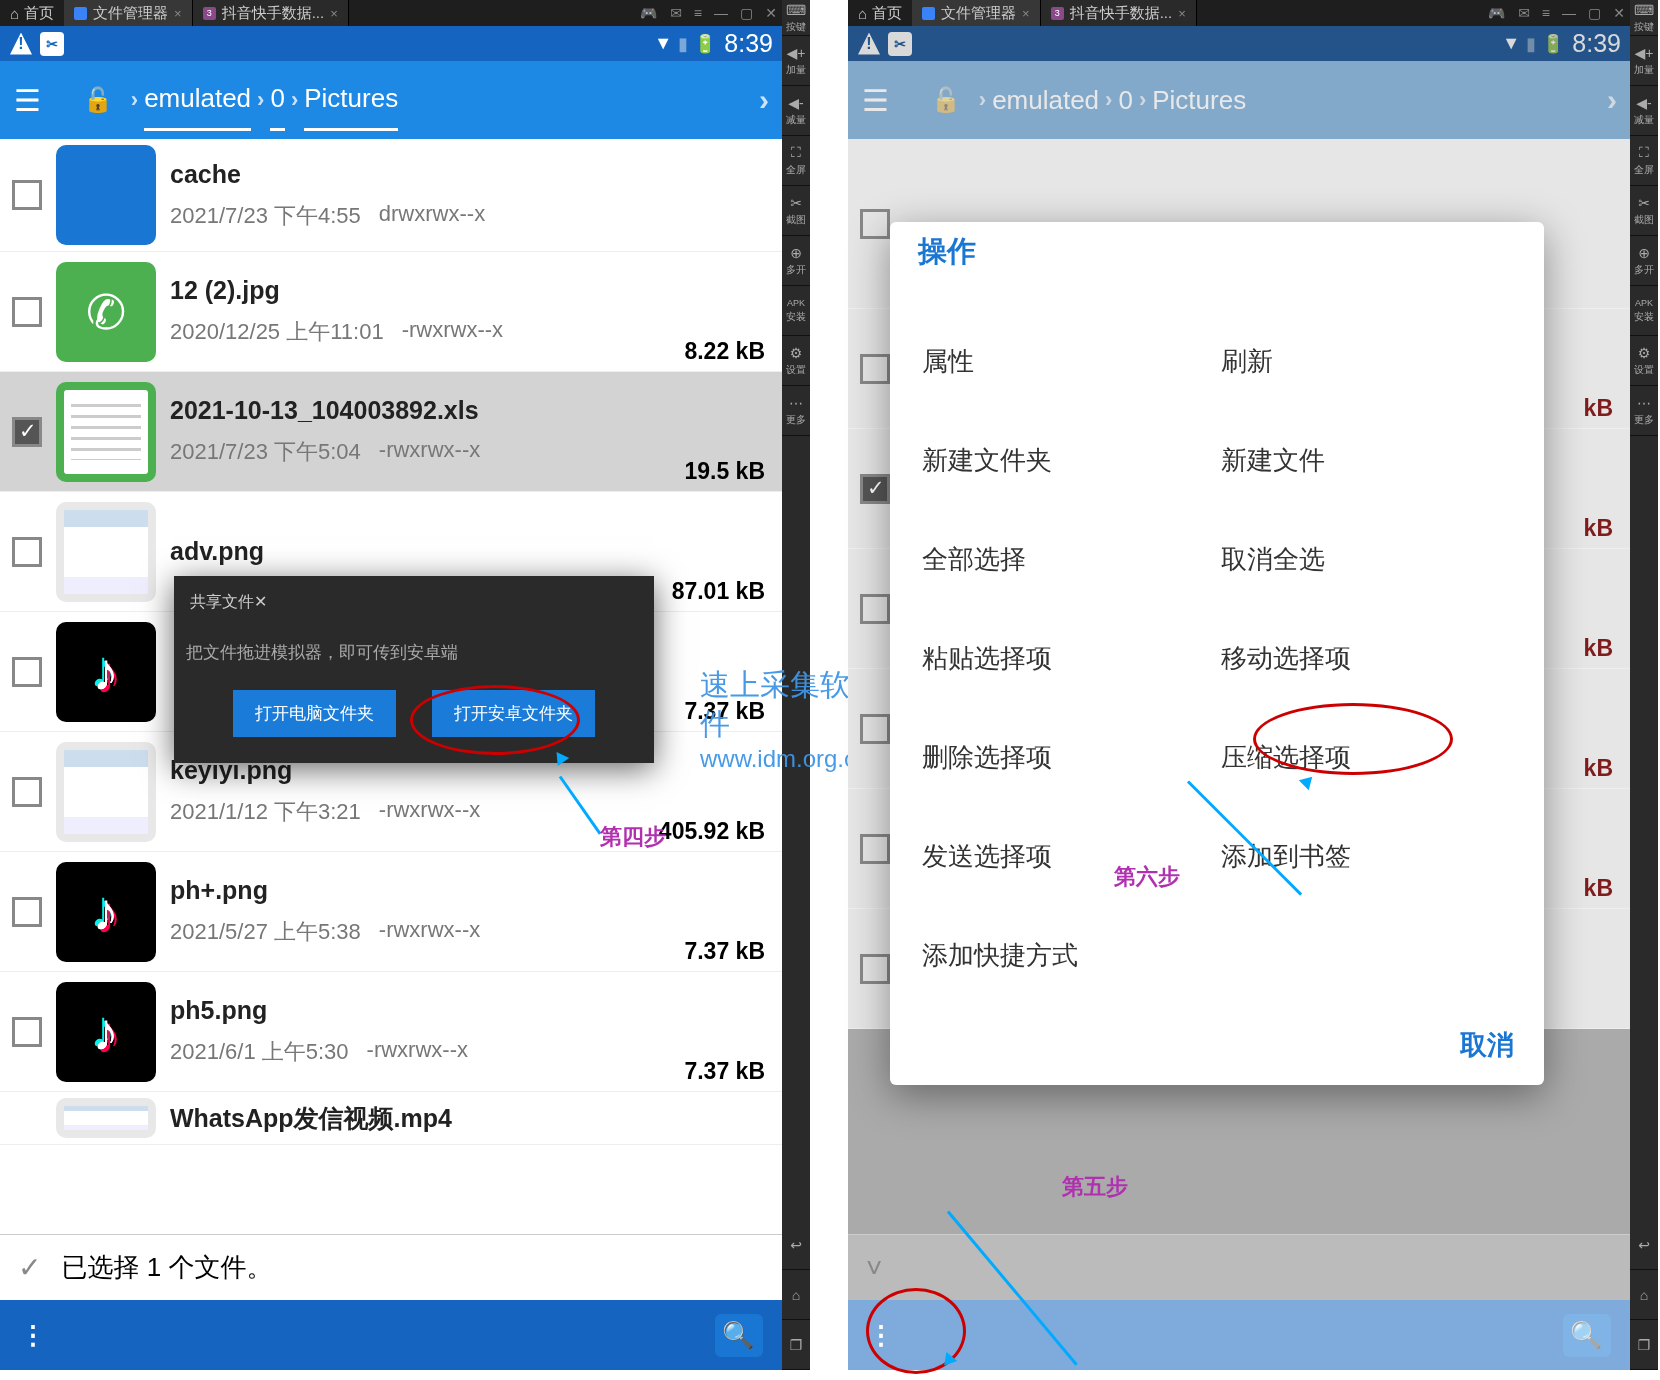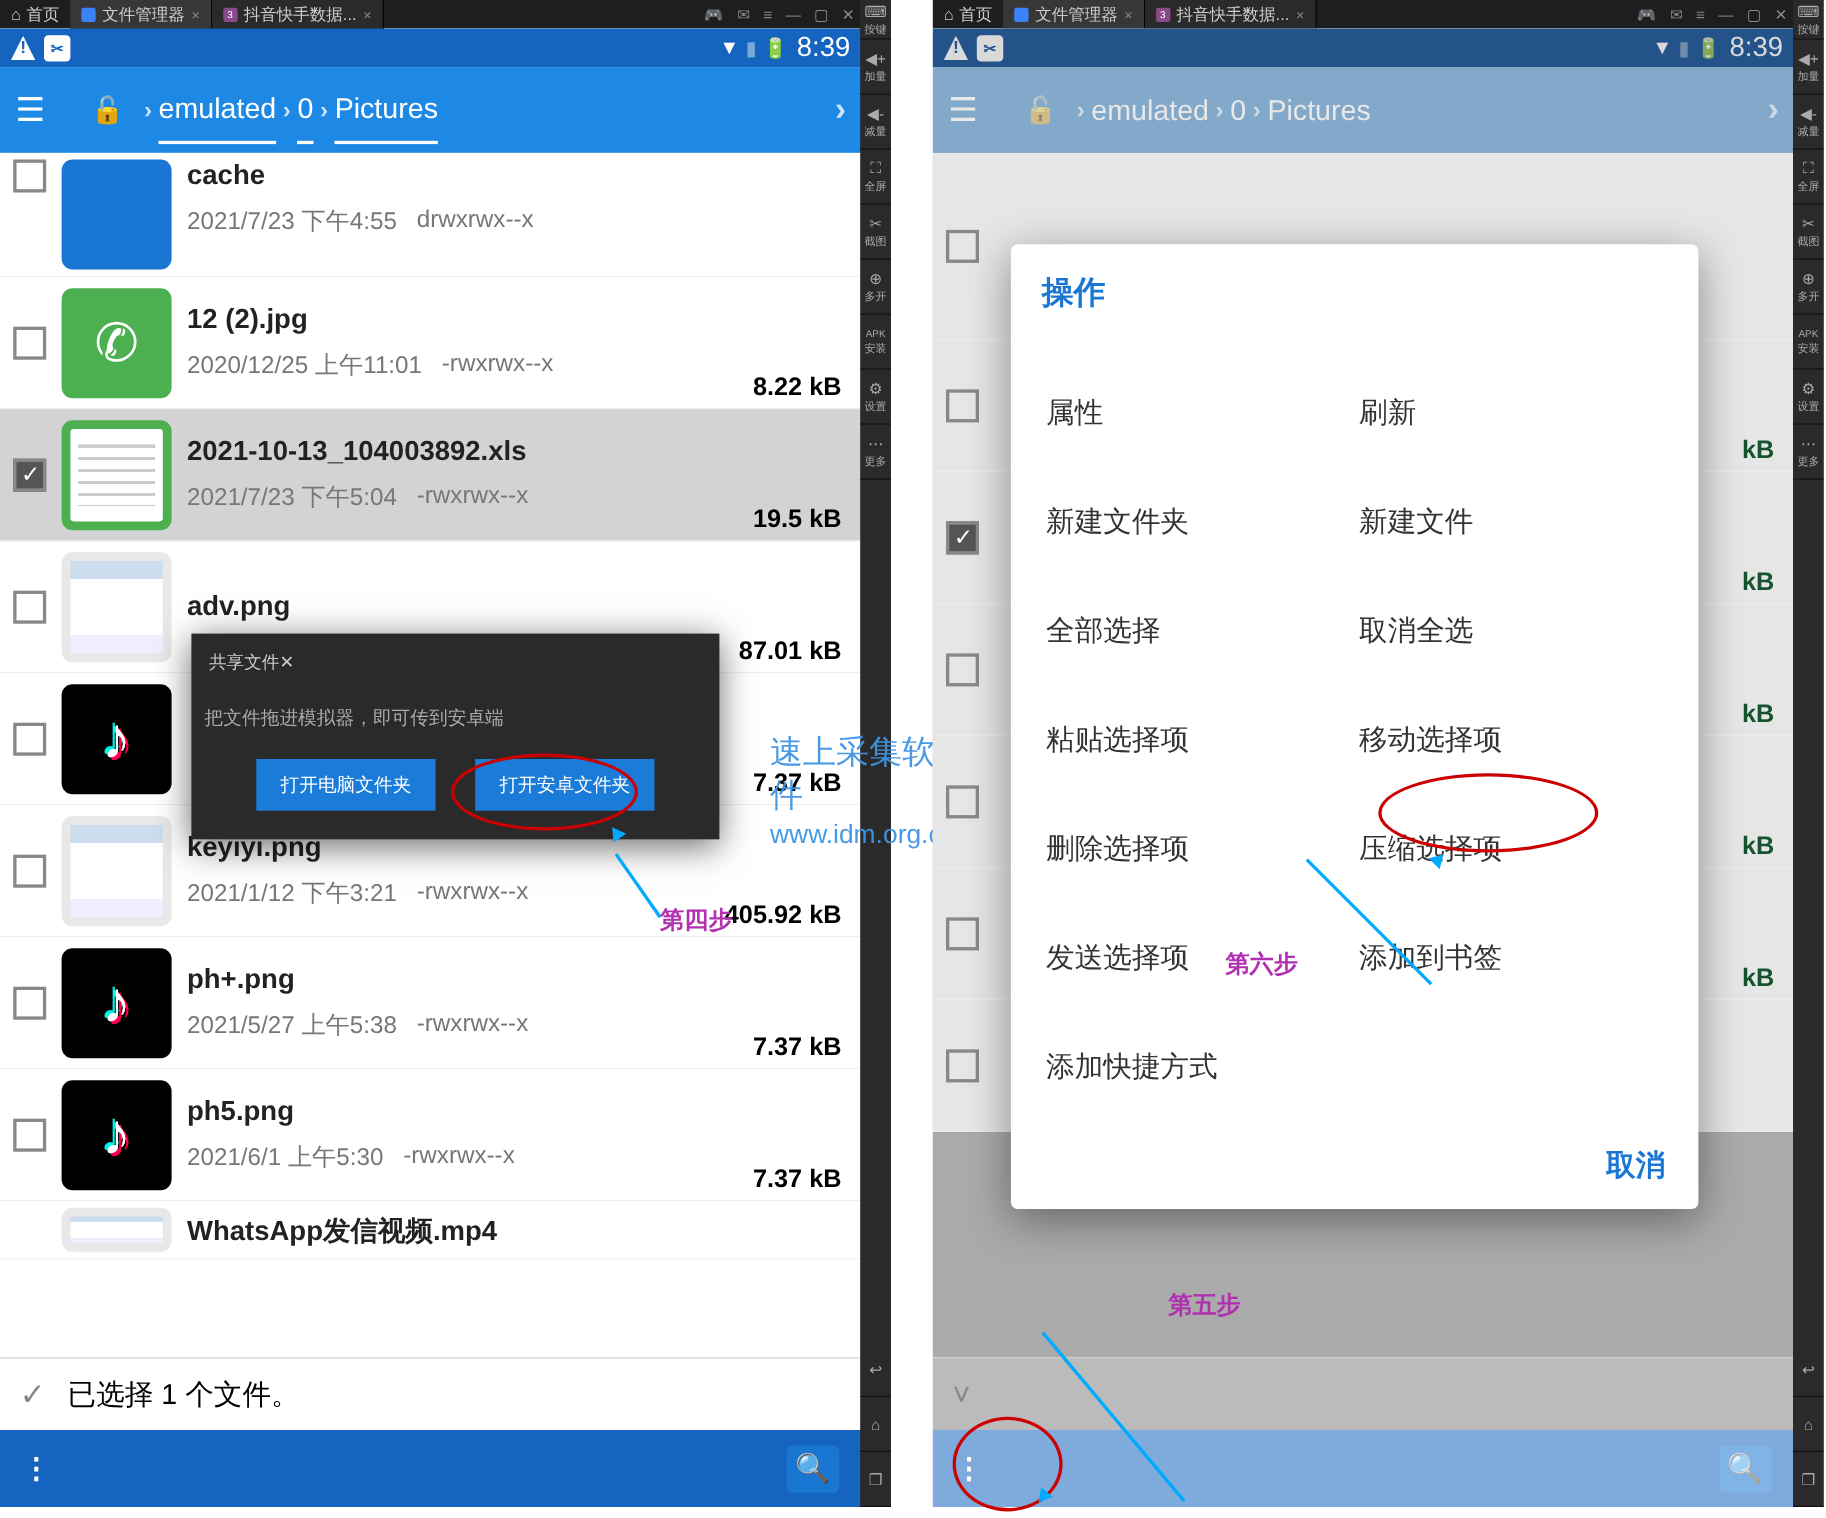--- a/index.html
+++ b/index.html
@@ -31,21 +31,21 @@
 .navbar .menu{font-size:30px}
 .navbar .lock{font-size:24px;margin-left:30px}
 .navbar .bc{display:flex;align-items:center;gap:6px;margin-left:6px}
 .navbar .chev{font-size:22px;color:#cce3fb;font-weight:bold}
 .navbar .bctxt{font-size:26px;font-weight:500}
 .navbar .bc .underline{border-bottom:3px solid #fff;padding-bottom:14px;margin-bottom:-14px}
 .navbar .navspacer{flex:1}
 .filelist{flex:1;overflow:hidden;background:#fff}
 .row{display:flex;align-items:center;padding:6px 12px;min-height:120px;border-bottom:1px solid #eee}
 .row.selected{background:#d3d3d3}
-.row.partial-top{min-height:82px;align-items:flex-start}
+.row.partial-top{min-height:82px;align-items:center}
 .row .chk{width:30px;height:30px;border:3px solid #888;margin-right:14px;flex-shrink:0}
 .row .chk.checked{background:#555;position:relative}
 .row .chk.checked:after{content:"✓";color:#fff;position:absolute;font-size:21px;left:4px;top:-1px}
 .row .thumb{width:100px;height:100px;border-radius:10px;margin-right:14px;flex-shrink:0;background:#2196f3}
 .row .thumb.folder{background:#1976d2}
 .row .thumb.wa{background:#4caf50;display:flex;align-items:center;justify-content:center;color:#fff;font-size:48px}
 .row .thumb.xls{background:#4caf50;position:relative}
 .row .thumb.xls:before{content:"";position:absolute;inset:8px;background:#fff;border-radius:3px}
 .row .thumb.xls:after{content:"";position:absolute;inset:22px 15px;background:repeating-linear-gradient(#ccc 0 3px,#fff 3px 11px)}
 .row .thumb.tiktok{background:#000;display:flex;align-items:center;justify-content:center}
@@ -55,41 +55,41 @@
 .row .fname{font-size:25px;font-weight:600;color:#222}
 .row .fmeta{font-size:22px;color:#777;display:flex;gap:18px}
 .row .fsize{font-size:23px;font-weight:700;color:#000000;margin-left:auto;align-self:flex-end;padding-right:6px}
 .selectbar{height:66px;display:flex;align-items:center;padding:0 18px;gap:20px;border-top:1px solid #ccc}
 .selectbar .tick{font-size:28px;color:#888}
 .selectbar .seltxt{font-size:26px}
 .bottombar{height:70px;background:#1565c0;display:flex;align-items:center;justify-content:space-between;padding:0 20px;color:#fff}
 .bottombar .dots{font-size:26px;font-weight:bold}
 .bottombar .search{font-size:26px}
 .panel-right .navbar,.panel-right .statusbar{filter:grayscale(0.3) brightness(0.85)}
-.dialog{position:absolute;top:196px;left:71px;right:87px;background:#fff;border-radius:6px;padding:24px 0 14px;box-shadow:0 10px 40px rgba(0,0,0,.4)}
+.dialog{position:absolute;top:196px;left:42px;right:87px;background:#fff;border-radius:6px;padding:10px 0 14px;box-shadow:0 10px 40px rgba(0,0,0,.4)}
 .dialog .dtitle{color:#1976d2;font-size:29px;font-weight:600;padding:0 28px 40px}
 .dialog .dgrid{display:grid;grid-template-columns:1fr 1fr;padding:0 28px}
 .dialog .ditem{font-size:26px;color:#333;padding:32px 4px}
 .dialog .dcancel{text-align:right;padding:22px 30px 8px;color:#1976d2;font-size:27px;font-weight:700}
 .share{position:absolute;top:576px;left:174px;width:480px;background:#2a2a2a;color:#ccc;font-size:17px;padding:12px 0;box-shadow:0 6px 30px rgba(0,0,0,.6)}
 .share .shead{display:flex;justify-content:flex-start;padding:4px 16px 16px;font-size:16px}
 .share .shint{color:#aaa;padding:12px;font-size:17px}
 .share .sbtns{display:flex;justify-content:center;gap:36px;padding:14px}
 .share .sbtn2{background:#1a7cd8;color:#fff;padding:12px 22px;font-size:17px}
 .share .sadv{padding:10px 16px;color:#999;font-size:15px}
 .circle{position:absolute;border:3px solid #c00;border-radius:50%;pointer-events:none}
 .arrowline{position:absolute;background:#0af;height:3px;transform-origin:left center;pointer-events:none}
 .arrowhead{position:absolute;width:0;height:0;border-left:12px solid #0af;border-top:7px solid transparent;border-bottom:7px solid transparent;pointer-events:none}
 .steplabel{position:absolute;color:#b030b0;font-size:22px;font-weight:600;pointer-events:none}
 .watermark{position:absolute;color:#4095e5;font-size:30px;line-height:1.3;pointer-events:none;opacity:.95;text-align:left}
 .tiktok-note{font-size:52px;color:#fff;position:relative}
 .tiktok-note:before{content:"♪";position:absolute;text-shadow:3px 3px #ff0050,-3px -3px #00f2ea}
 .tiktok-note span{position:relative}
 .rlist .row{background:rgba(255,255,255,.7)}
-.rlist .row .fsize{color:#14532d}
+.rlist .row .fsize{color:#7f1d1d}
 </style>
 </head>
 <body>
 
 <div class="panel panel-left">
   <div class="titlebar">
     <div class="home">⌂ <span>首页</span></div>
     <div class="tab active">
         <span class="ic"></span>
         <span>文件管理器</span>

